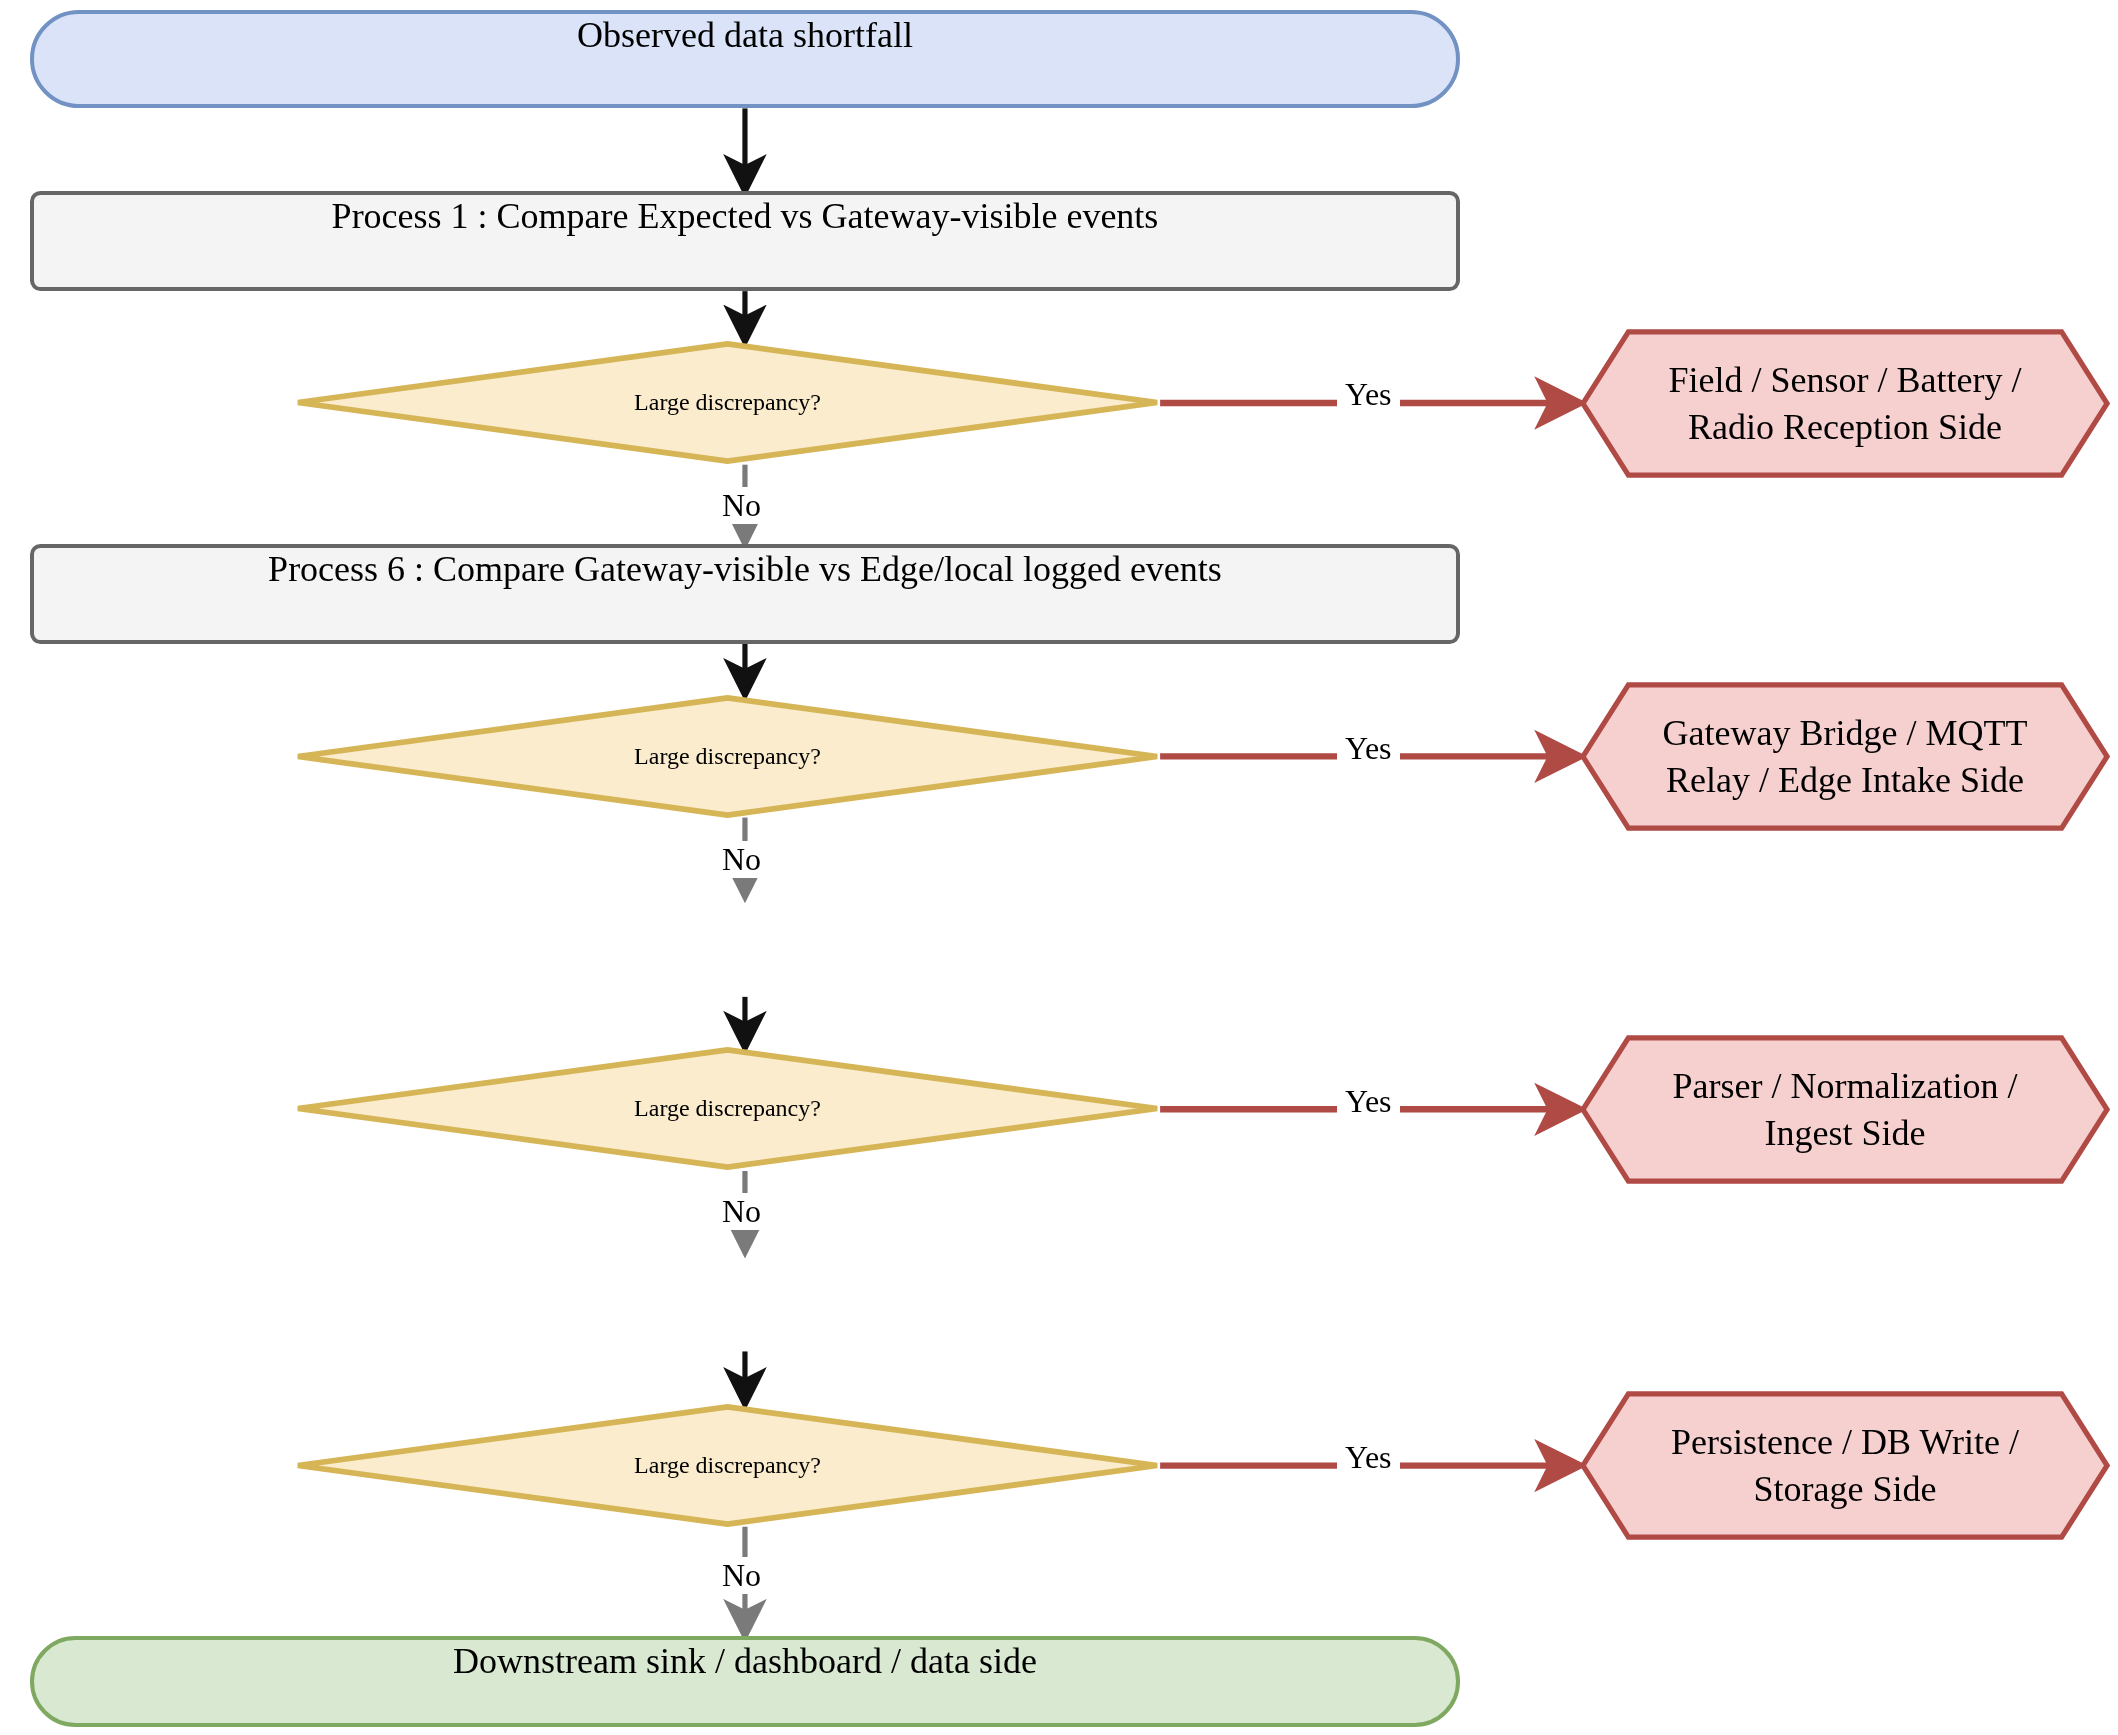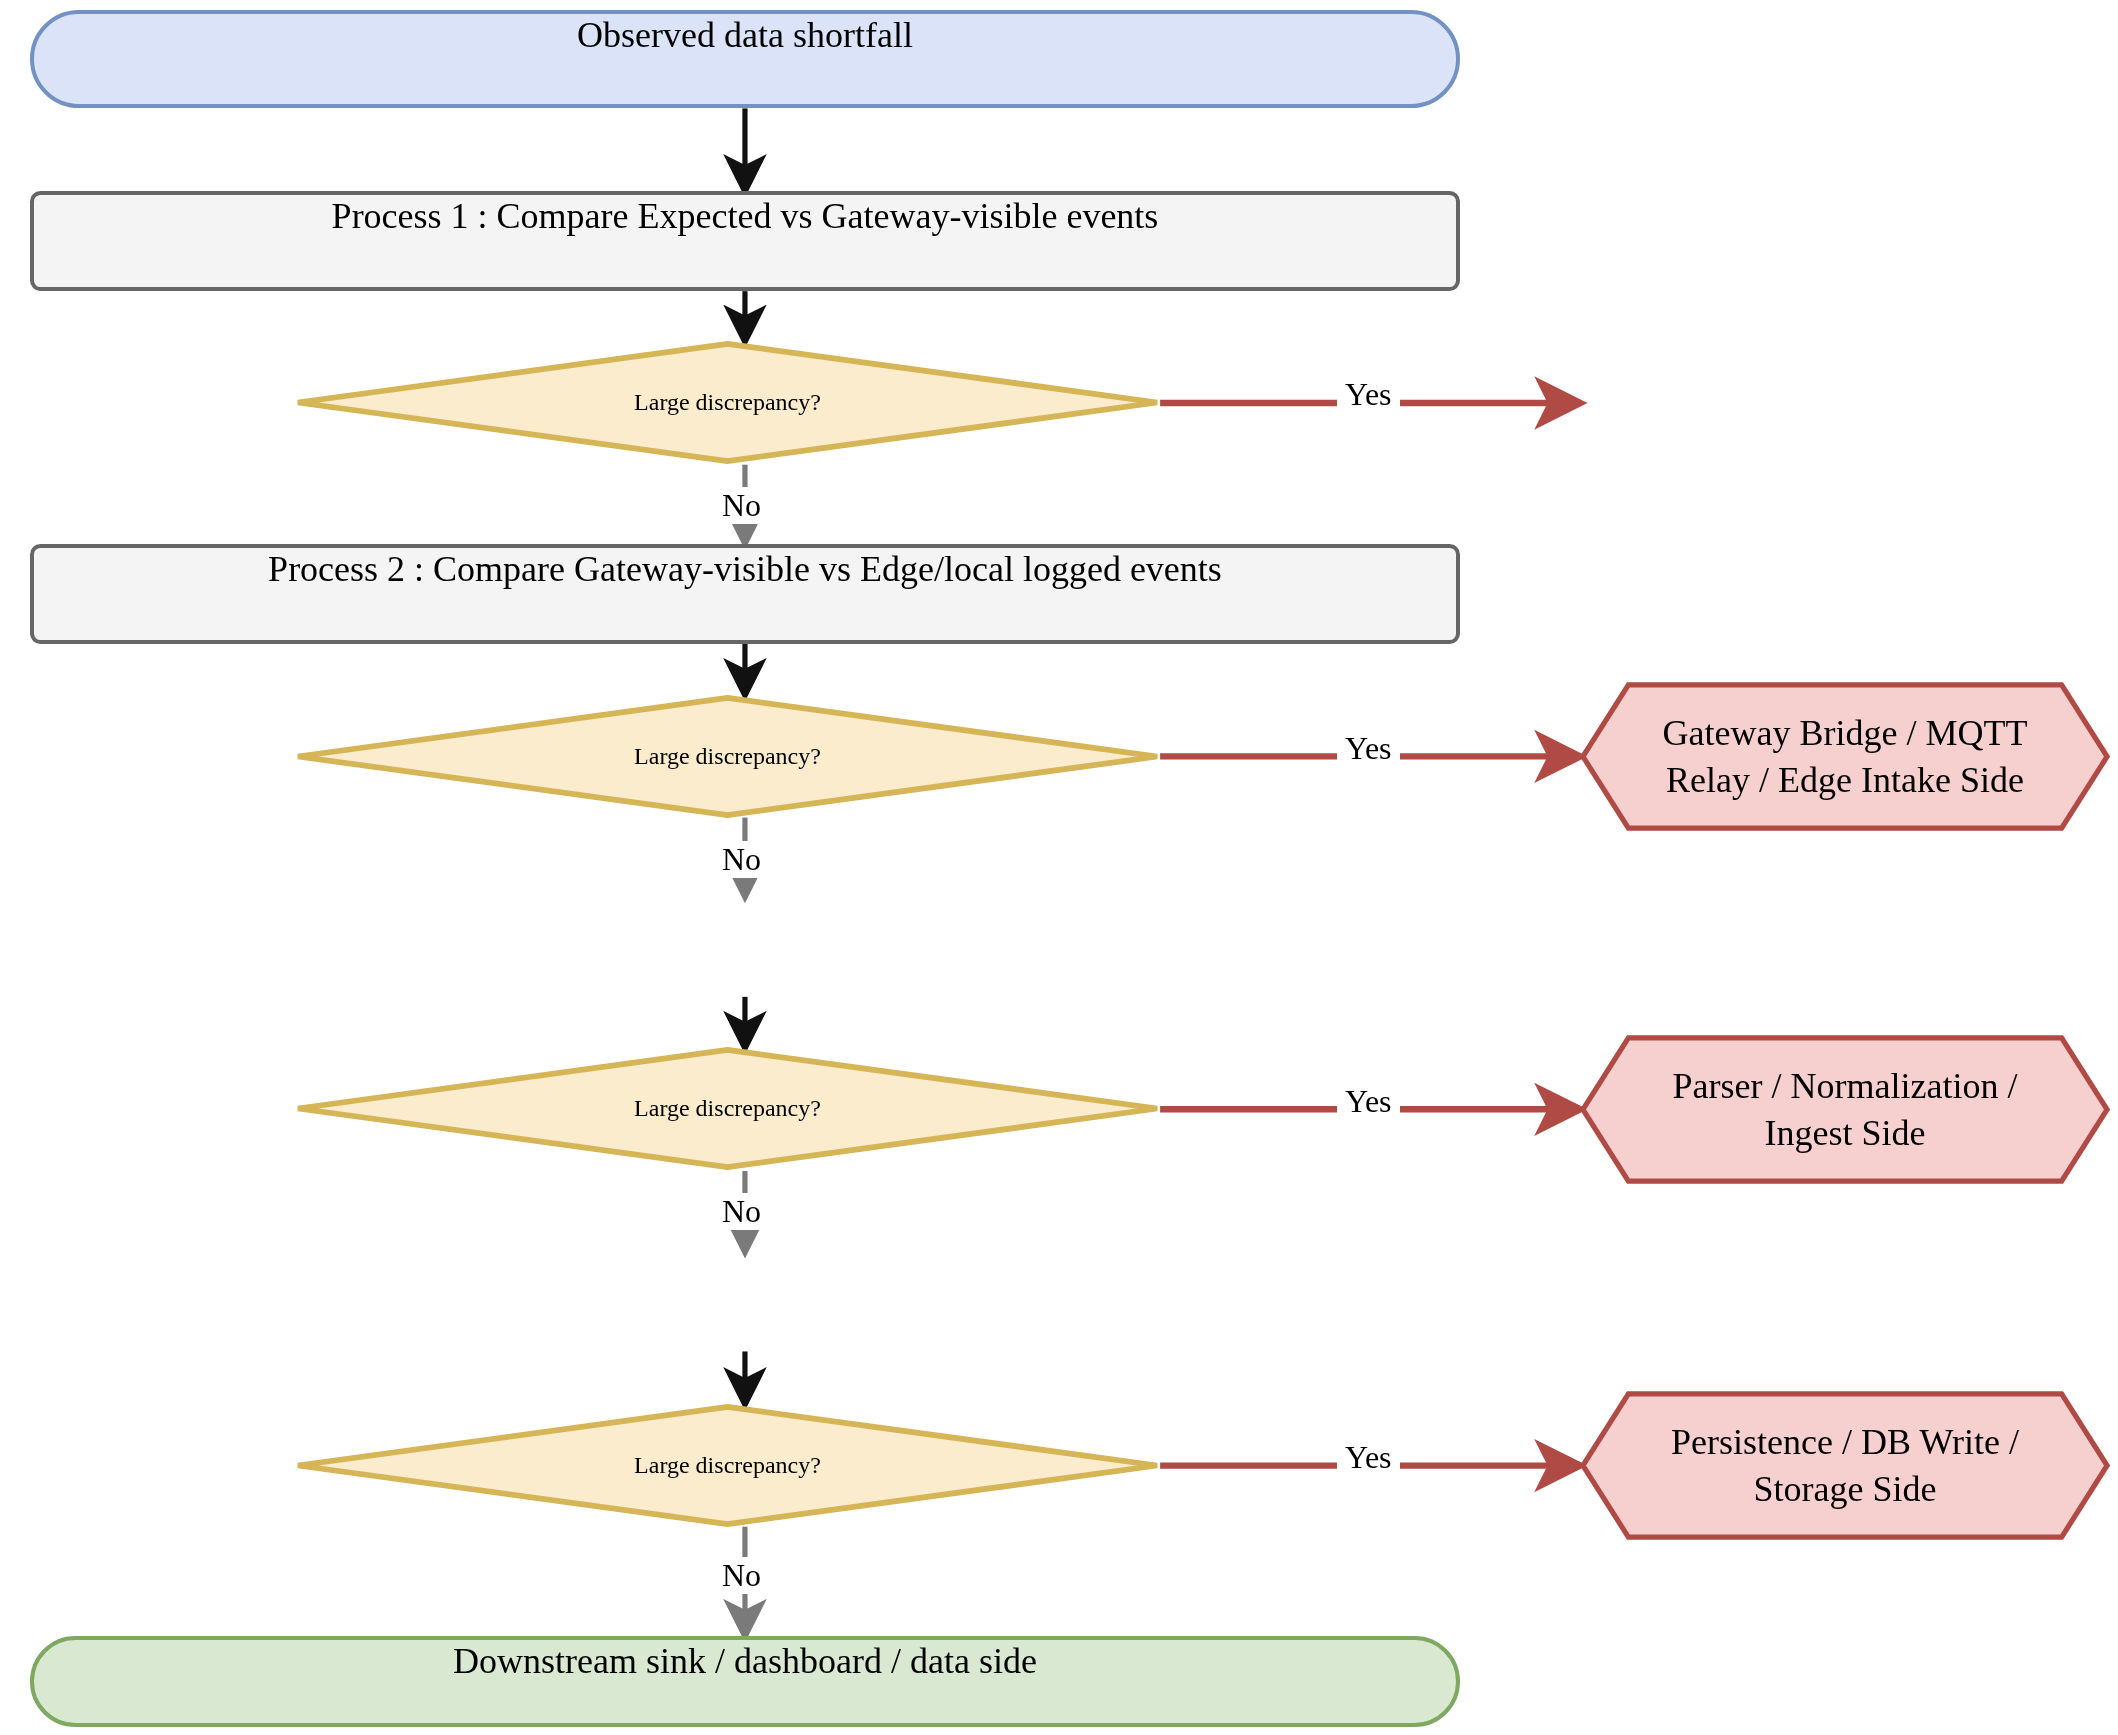--- a/index.html
+++ b/index.html
@@ -181,23 +181,34 @@
 
   <div class="decision-wrap" style="left:295px; top:341px; width:865px; height:123px;">
     <svg viewBox="0 0 1500 214" preserveAspectRatio="none">
       <polygon points="750,5 1495,107 750,209 5,107" fill="#faeccd" stroke="#d6b557" stroke-width="10"></polygon>
     </svg>
     <div class="decision-label">Large discrepancy?</div>
   </div>
   <div class="edge-label" style="left:1337px; top:376px;">Yes</div>
   <div class="edge-label" style="left:714px; top:487px;">No</div>
 
+  <div class="hex-wrap" style="left:1580px; top:329px; width:530px; height:149px;">
+    <svg viewBox="0 0 920 258" preserveAspectRatio="none">
+      <polygon points="84,5 836,5 915,129 836,253 84,253 5,129" fill="#f6cfcf" stroke="#b04a45" stroke-width="9"></polygon>
+    </svg>
+    <div class="hex-label">
+      <span>
+        <span>Field / Sensor / Battery /</span><br>
+        <span>Radio Reception Side</span>
+      </span>
+    </div>
+  </div>
 
   <div class="node process-node" style="left:30px; top:544px; width:1430px; height:100px;">
-    <span>Process 2 : Compare Gateway-visible vs Edge/local logged events</span>
+    <span>Process 6 : Compare Gateway-visible vs Edge/local logged events</span>
   </div>
 
   <div class="decision-wrap" style="left:295px; top:695px; width:865px; height:123px;">
     <svg viewBox="0 0 1500 214" preserveAspectRatio="none">
       <polygon points="750,5 1495,107 750,209 5,107" fill="#faeccd" stroke="#d6b557" stroke-width="10"></polygon>
     </svg>
     <div class="decision-label">Large discrepancy?</div>
   </div>
   <div class="edge-label" style="left:1337px; top:730px;">Yes</div>
   <div class="edge-label" style="left:714px; top:841px;">No</div>

